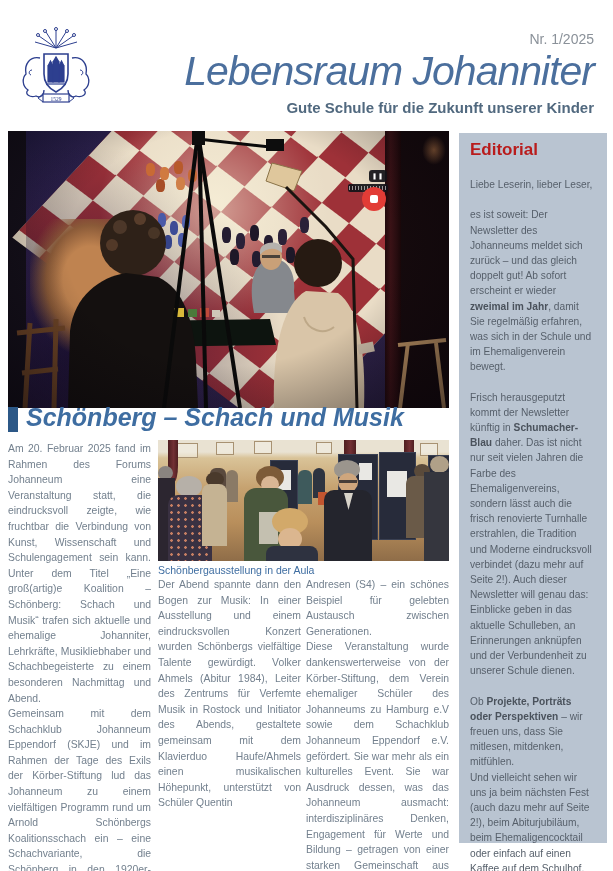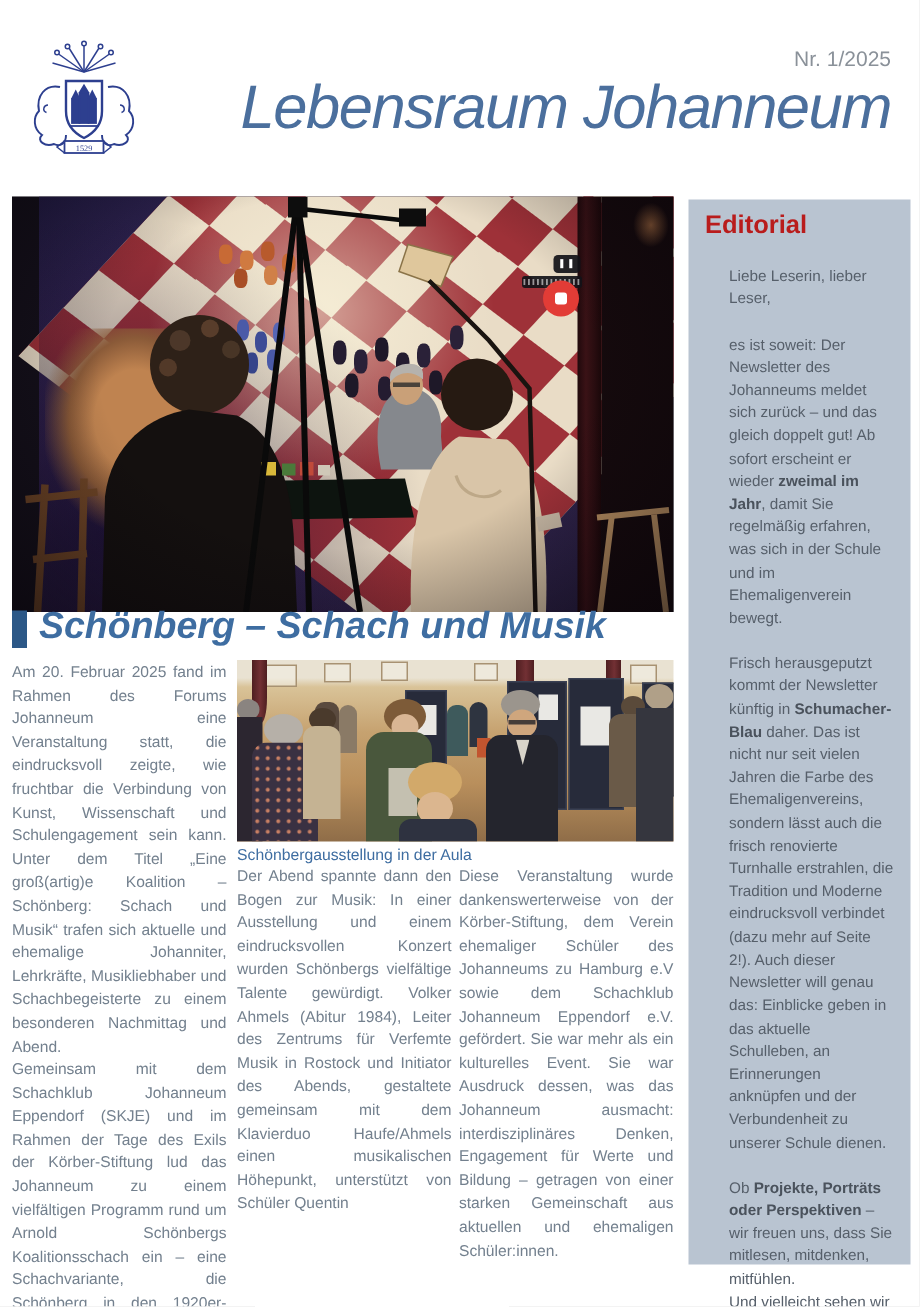--- a/index.html
+++ b/index.html
@@ -68,21 +68,21 @@
   .curt{background:linear-gradient(90deg,#4e1e20,#723034 55%,#4e1e20);border-radius:0 0 40% 40%;}
   .board{background:#272b3a;border:1px solid #3a4052;}
   .card{background:#e9e8e4;}
   .head{border-radius:50%;}
   .photo2-caption{left:158px;top:564px;font-size:10.5px;font-weight:normal;color:#3e6da1;}
 
   
   .sidebar{left:459px;top:133px;width:148px;height:710px;background:#b9c4d1;
         box-sizing:border-box;padding:9px 11px;color:#565f6a;font-size:10.2px;line-height:15.2px;}
   .sidebar h2{margin:0 0 20px 0;font-size:17px;color:#b91c1c;font-weight:bold;}
-  .sidebar p{margin:0 0 15px 16px;text-align:left;}
+  .sidebar p{margin:0 0 15px 0;text-align:left;}
   .sidebar .nogap{margin-bottom:0;}
   .sidebar strong{color:#4a525c;}
 </style>
 </head>
 <body>
 
 <div class="page">
 
   <div class="abs crest">
     <svg width="88" height="80" viewBox="0 0 88 80">
@@ -120,21 +120,22 @@
 
         <rect x="31" y="68" width="26" height="8" fill="#ffffff" stroke-width="1.2"></rect>
         <path d="M31 68 L26 72 L31 76 M57 68 L62 72 L57 76" stroke-width="1"></path>
       </g>
       <text x="44" y="74.5" text-anchor="middle" font-size="5.5" fill="#2d3f8f" font-family="Liberation Serif,serif">1529</text>
     </svg>
     <div class="abs crest-caption" style="left:0;top:78px;width:88px;position:relative;">JOHANNEUM</div>
   </div>
 
   <div class="abs issue">Nr. 1/2025</div>
-  <h1 class="abs masthead" style="margin:0;">Lebensraum Johanneum</h1>
+  <h1 class="abs masthead" style="margin:0;">Lebensraum Johanniter</h1>
+  <div class="abs tagline">Gute Schule für die Zukunft unserer Kinder</div>
 
   <div class="abs photo-main">
     <div class="abs pm-screen">
       <div class="abs pm-board" style="position:absolute;"></div>
     </div>
     <div class="abs pm-glow"></div>
     <div class="abs pm-head"></div>
     <div class="abs pieces-orange"></div>
     <div class="abs pieces-blue"></div>
     <div class="abs pieces-dark"></div>
@@ -272,20 +273,21 @@
     <div class="abs head" style="left:272px;top:16px;width:19px;height:17px;background:#b0a088;"></div>
     <div class="abs" style="left:266px;top:32px;width:25px;height:89px;background:#35363e;"></div>
   </div>
   <div class="abs photo2-caption">Schönbergausstellung in der Aula</div>
 
   <div class="abs col col2">
     <p>Der Abend spannte dann den Bogen zur Musik: In einer Ausstellung und einem eindrucksvollen Konzert wurden Schönbergs vielfältige Talente gewürdigt. Volker Ahmels (Abitur 1984), Leiter des Zentrums für Verfemte Musik in Rostock und Initiator des Abends, gestaltete gemeinsam mit dem Klavierduo Haufe/Ahmels einen musikalischen Höhepunkt, unterstützt von Schüler Quentin</p>
   </div>
 
   <div class="abs col col3">
+    <p>Andresen (S4) – ein schönes Beispiel für gelebten Austausch zwischen Generationen.</p>
     <p>Diese Veranstaltung wurde dankenswerterweise von der Körber-Stiftung, dem Verein ehemaliger Schüler des Johanneums zu Hamburg e.V sowie dem Schachklub Johanneum Eppendorf e.V. gefördert. Sie war mehr als ein kulturelles Event. Sie war Ausdruck dessen, was das Johanneum ausmacht: interdisziplinäres Denken, Engagement für Werte und Bildung – getragen von einer starken Gemeinschaft aus aktuellen und ehemaligen Schüler:innen.</p>
 
   </div>
 
   <aside class="abs sidebar">
     <h2>Editorial</h2>
     <p>Liebe Leserin, lieber Leser,</p>
     <p><span>es ist soweit: Der Newsletter des Johanneums meldet sich zurück – und das gleich doppelt gut! Ab sofort erscheint er wieder </span><strong>zweimal im Jahr</strong><span>, damit Sie regelmäßig erfahren, was sich in der Schule und im Ehemaligenverein bewegt.</span></p>
     <p><span>Frisch herausgeputzt kommt der Newsletter künftig in </span><strong>Schumacher-Blau</strong><span> daher. Das ist nicht nur seit vielen Jahren die Farbe des Ehemaligenvereins, sondern lässt auch die frisch renovierte Turnhalle erstrahlen, die Tradition und Moderne eindrucksvoll verbindet (dazu mehr auf Seite 2!). Auch dieser Newsletter will genau das: Einblicke geben in das aktuelle Schulleben, an Erinnerungen anknüpfen und der Verbundenheit zu unserer Schule dienen.</span></p>
     <p class="nogap"><span>Ob </span><strong>Projekte, Porträts oder Perspektiven</strong><span> – wir freuen uns, dass Sie mitlesen, mitdenken, mitfühlen.</span></p>

